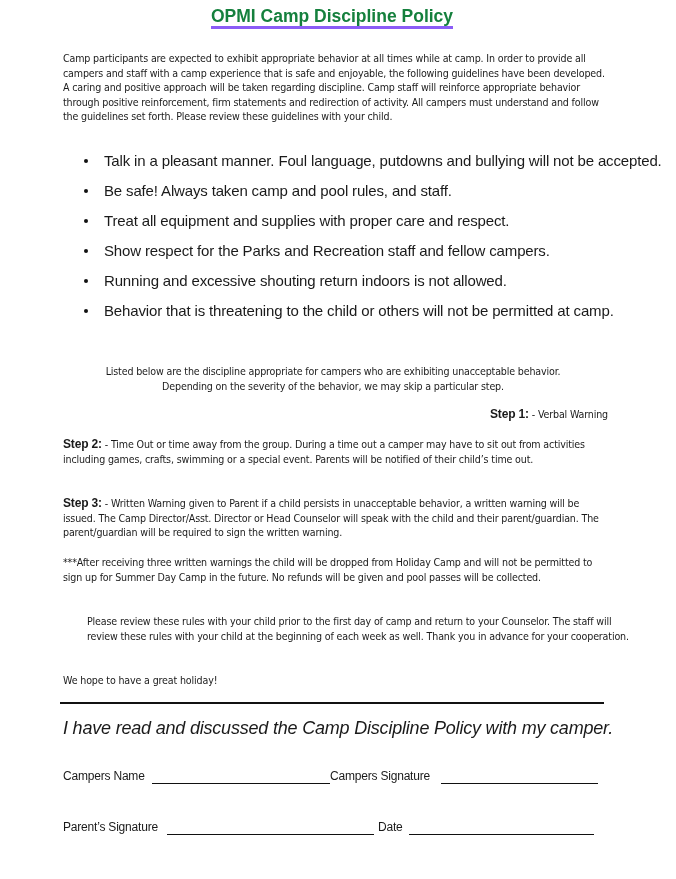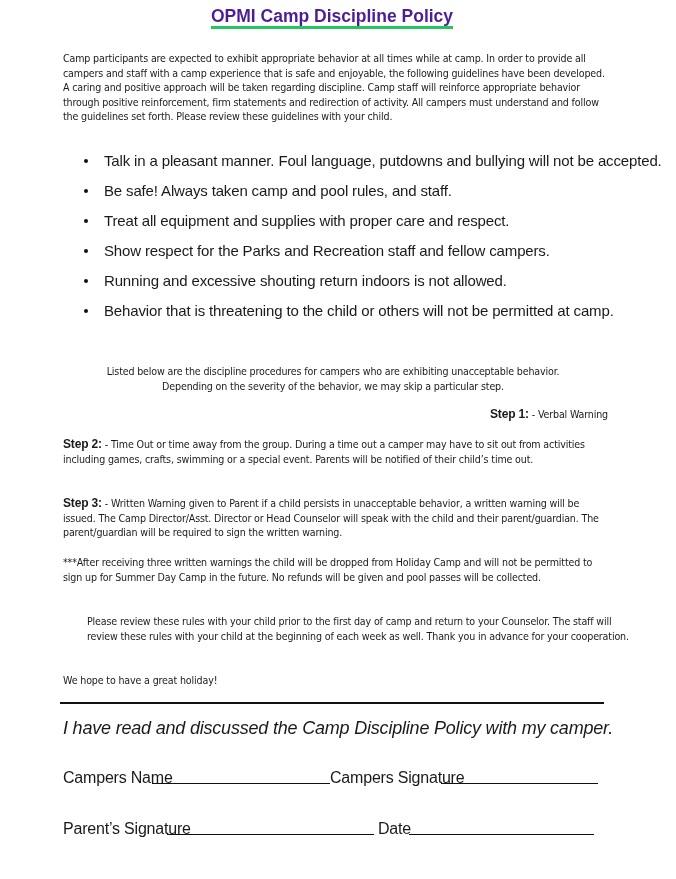--- a/index.html
+++ b/index.html
@@ -1,33 +1,33 @@
 <!DOCTYPE html>
 <html><head>
 <meta charset="utf-8">
 <style>
   html, body { margin: 0; padding: 0; background: #ffffff; }
   body { width: 676px; height: 879px; position: relative; overflow: hidden;
          font-family: "Liberation Sans", "DejaVu Sans", sans-serif; color: #1a1a1a; }
   .page { position: absolute; left: 0; top: 0; width: 676px; height: 879px; }
   .title { position: absolute; left: 0; top: 6px; width: 664px; text-align: center; }
   .title span { font-family: "Liberation Sans", sans-serif; font-weight: bold; font-size: 17.5px;
-                color: #4c1d95; border-bottom: 3px solid #22c55e; padding-bottom: 0px; line-height: 20px; display: inline-block; }
+                color: #15803d; border-bottom: 3px solid #8b5cf6; padding-bottom: 0px; line-height: 20px; display: inline-block; }
   .txt { position: absolute; left: 63px; width: 545px; font-size: 10.6px; line-height: 14.6px;
          font-family: "DejaVu Sans Condensed", "Liberation Sans Narrow", "Liberation Sans", sans-serif; letter-spacing: -0.15px; }
   .bullets { position: absolute; left: 84px; top: 154px; margin: 0; padding: 0; list-style: none; }
   .bullets li { position: relative; padding-left: 20px; height: 30px; font-size: 15px; line-height: 14px;
                 font-family: Liberation Sans, sans-serif; letter-spacing: -0.15px; }
   .bullets li .dot { position: absolute; left: 0; top: 5px; width: 4px; height: 4px; border-radius: 50%; background: #111; }
   .center { text-align: center; left: 63px; width: 540px; }
   .step-head { font-weight: bold; font-size: 12px; font-family: "Liberation Sans", sans-serif; }
   .rule { position: absolute; left: 60px; top: 702px; width: 544px; height: 2px; background: #111; }
   .ack { position: absolute; left: 63px; top: 718px; font-style: italic; font-size: 18px;
          font-family: "Liberation Sans", sans-serif; letter-spacing: -0.2px; }
-  .sig { position: absolute; font-size: 16px; font-family: "Liberation Sans", sans-serif; letter-spacing: -0.2px; }
+  .sig { position: absolute; font-size: 12px; font-family: "Liberation Sans", sans-serif; letter-spacing: -0.2px; }
   .line { position: absolute; height: 1px; background: #111; }
 </style>
 </head>
 <body>
 
 <div class="page">
 
   <div class="title">
     <span>OPMI Camp Discipline Policy</span>
   </div>
@@ -37,21 +37,21 @@
   <ul class="bullets">
     <li><span class="dot"></span><span>Talk in a pleasant manner. Foul language, putdowns and bullying will not be accepted.</span></li>
     <li><span class="dot"></span><span>Be safe! Always taken camp and pool rules, and staff.</span></li>
     <li><span class="dot"></span><span>Treat all equipment and supplies with proper care and respect.</span></li>
     <li><span class="dot"></span><span>Show respect for the Parks and Recreation staff and fellow campers.</span></li>
     <li><span class="dot"></span><span>Running and excessive shouting return indoors is not allowed.</span></li>
     <li><span class="dot"></span><span>Behavior that is threatening to the child or others will not be permitted at camp.</span></li>
   </ul>
 
   <div class="txt center" style="top:364px;">
-    <div>Listed below are the discipline procedures for campers who are exhibiting unacceptable behavior.</div>
+    <div>Listed below are the discipline appropriate for campers who are exhibiting unacceptable behavior.</div>
     <div>Depending on the severity of the behavior, we may skip a particular step.</div>
   </div>
 
   <div class="txt" style="top:407px;text-align:right;">
     <span class="step-head">Step 1:</span><span> - Verbal Warning</span>
   </div>
 
   <div class="txt" style="top:437px;">
     <span class="step-head">Step 2:</span><span> - Time Out or time away from the group. During a time out a camper may have to sit out from activities including games, crafts, swimming or a special event. Parents will be notified of their child’s time out.</span>
   </div>

